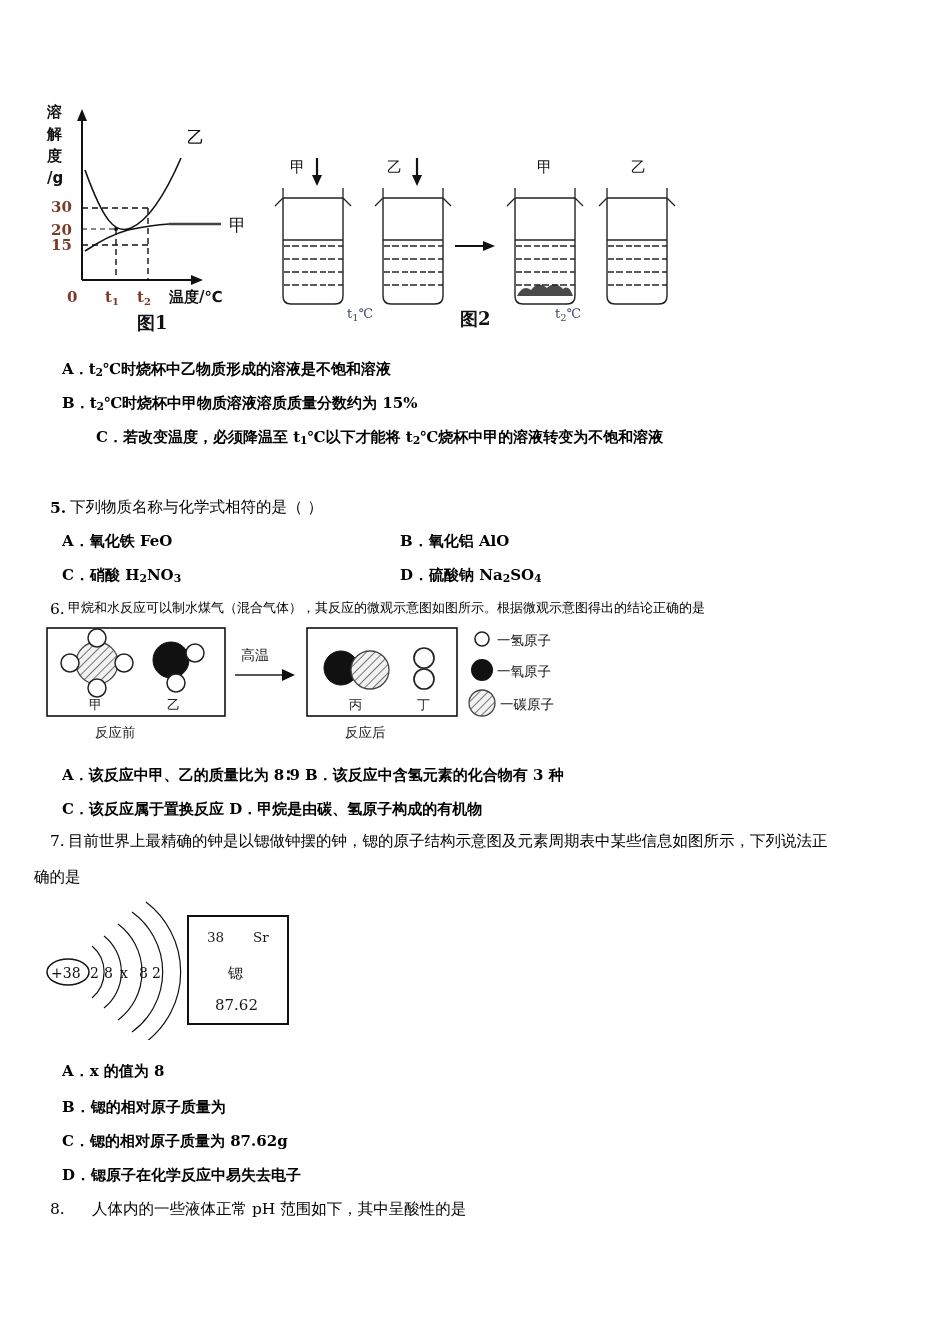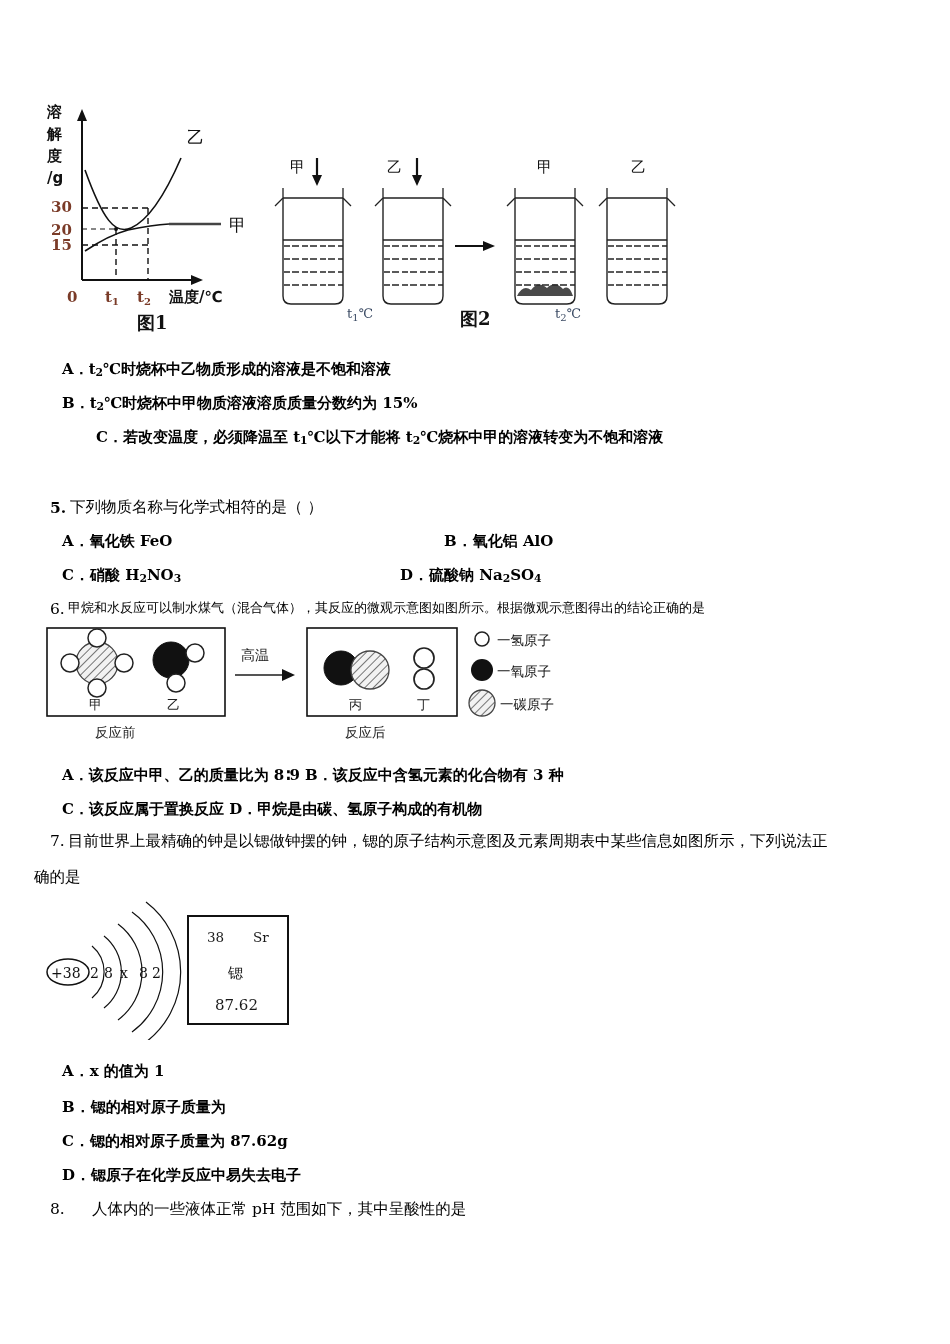--- a/index.html
+++ b/index.html
@@ -224,21 +224,21 @@
   <div class="opt" style="left:68px; top:428px;margin-left:28px;">
     C．若改变温度，必须降温至 t<sub>1</sub>℃以下才能将 t<sub>2</sub>℃烧杯中甲的溶液转变为不饱和溶液
   </div>
 
   <div class="qline" style="left:50px; top:498px;">5.</div>
   <div class="qline" style="left:70px; top:498px; font-weight:normal;text-align:center;">下列物质名称与化学式相符的是（      ）</div>
 
   <div class="opt" style="left:62px; top:532px;">
     <span class="lbl">A．</span><span>氧化铁 </span><span>FeO</span>
   </div>
-  <div class="opt" style="left:400px; top:532px;margin-left:44px;">
+  <div class="opt" style="left:400px; top:532px;">
     <span class="lbl">B．</span><span>氧化铝 </span><span>AlO</span>
   </div>
   <div class="opt" style="left:62px; top:566px;">
     <span class="lbl">C．</span><span>硝酸 </span>H<sub>2</sub>NO<sub>3</sub>
   </div>
   <div class="opt" style="left:400px; top:566px;">
     <span class="lbl">D．</span><span>硫酸钠 </span>Na<sub>2</sub>SO<sub>4</sub>
   </div>
 
   <div class="qline" style="left:50px; top:600px; font-weight:normal;">6.</div>
@@ -333,21 +333,21 @@
 
       <rect x="148" y="16" width="100" height="108" fill="none" stroke="#111" stroke-width="2"></rect>
       <text class="elem-txt" x="167" y="42">38</text>
       <text class="elem-txt" x="213" y="42">Sr</text>
       <text class="elem-txt" x="188" y="78" style="font-size:15px;">锶</text>
       <text class="elem-txt" x="175" y="110" style="font-size:15px;">87.62</text>
     </svg>
   </div>
 
   <div class="opt" style="left:62px; top:1062px;">
-    <span class="lbl">A．</span><span>x 的值为 1</span>
+    <span class="lbl">A．</span><span>x 的值为 8</span>
   </div>
   <div class="opt" style="left:62px; top:1098px;">
     <span class="lbl">B．</span><span>锶的相对原子质量为</span>
   </div>
   <div class="opt" style="left:62px; top:1132px;">
     <span class="lbl">C．</span><span>锶的相对原子质量为 87.62g</span>
   </div>
   <div class="opt" style="left:62px; top:1166px;">
     <span class="lbl">D．</span><span>锶原子在化学反应中易失去电子</span>
   </div>

